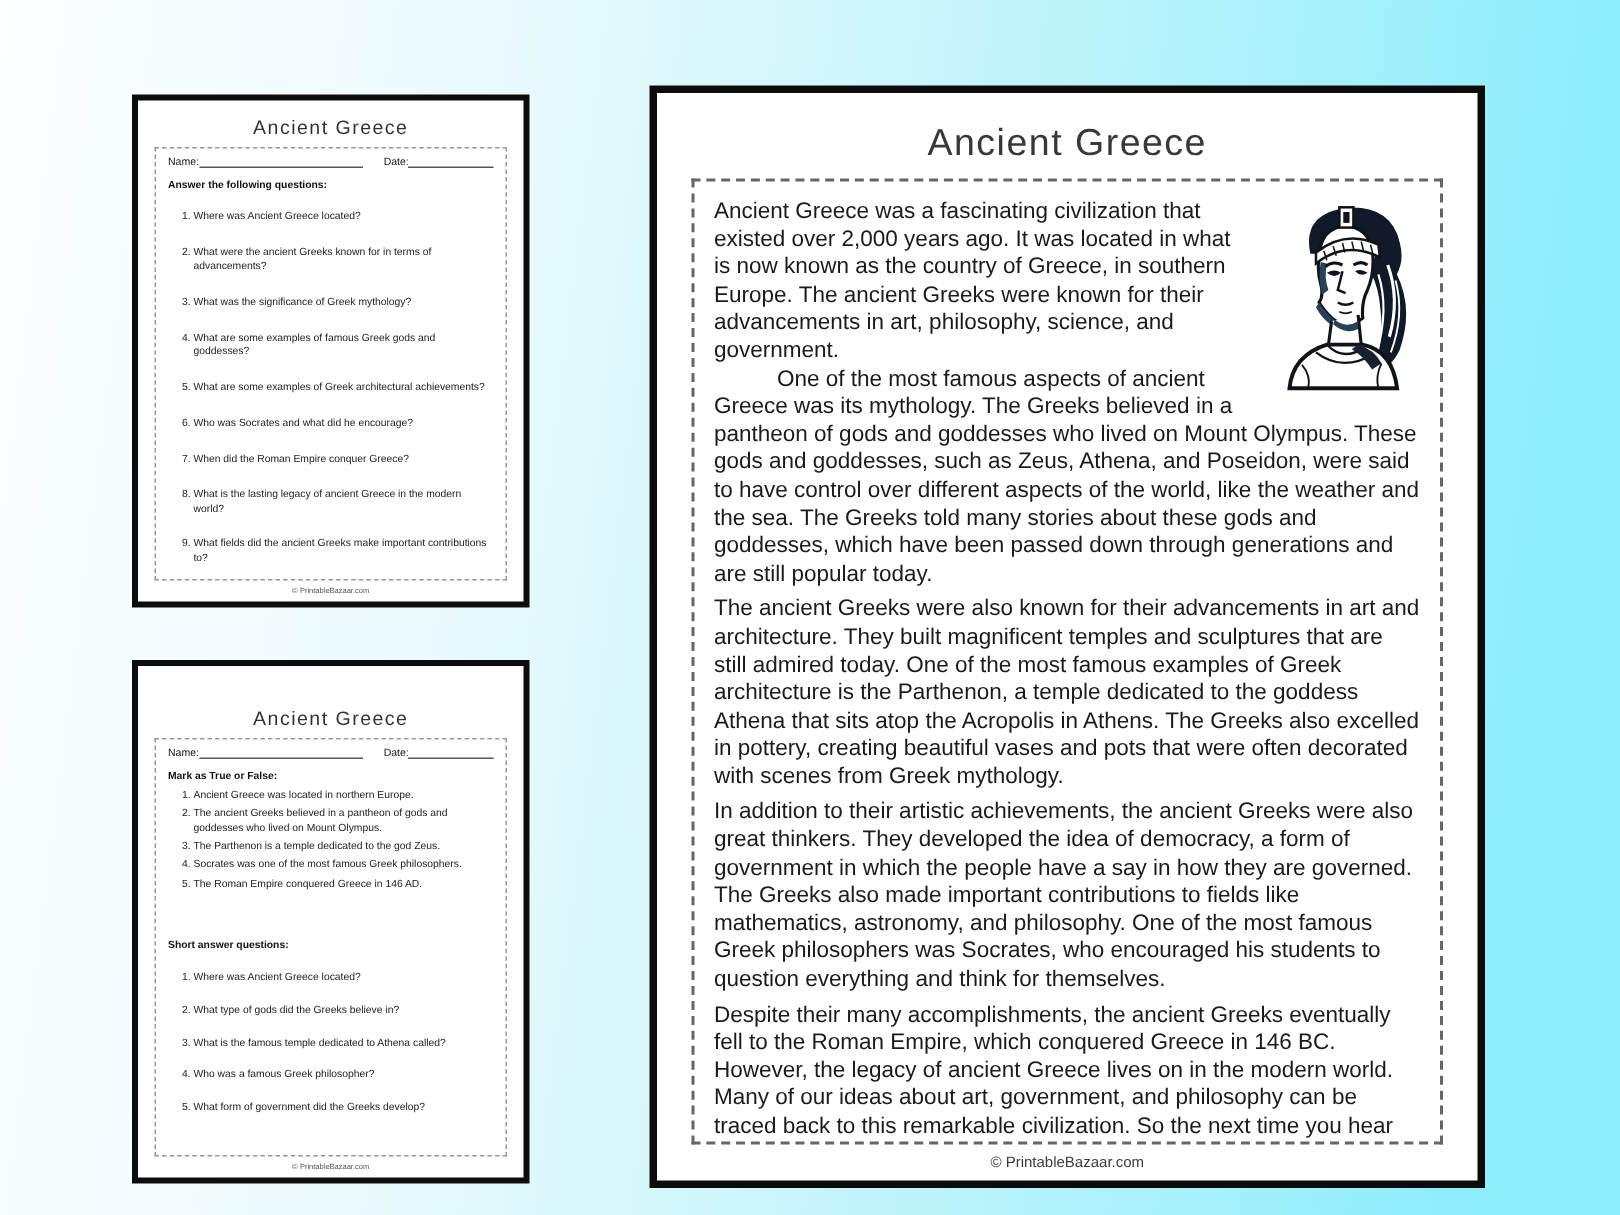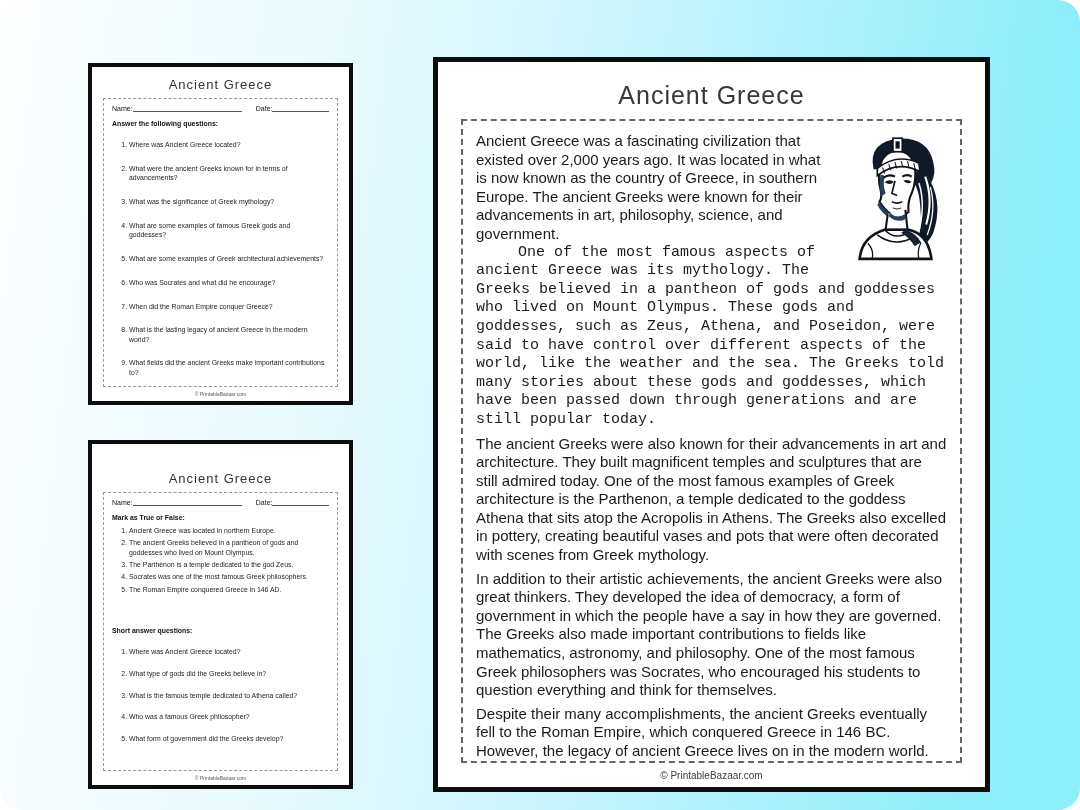--- a/index.html
+++ b/index.html
@@ -4,21 +4,20 @@
 <style>
   * { box-sizing: border-box; }
   html, body { margin: 0; padding: 0; }
   body {
     width: 1080px; height: 810px; overflow: hidden;
     font-family: "Liberation Sans", sans-serif;
   }
   .canvas {
     position: relative; width: 1080px; height: 810px;
     background: linear-gradient(97deg, #fdfeff 0%, #e9fafd 30%, #c2f4fb 58%, #8feefb 90%);
-    border-radius: 22px;
   }
   .page {
     position: absolute; background: #ffffff;
     border: 4px solid #0c0c0c;
   }
   
   #ws-top    { left: 88px;  top: 63px;  width: 265px; height: 342px; }
   #ws-bottom { left: 88px;  top: 440px; width: 265px; height: 349px; }
   .page-small { display: flex; flex-direction: column; padding: 5px 11px 3px; }
   .ws-title {
@@ -52,21 +51,21 @@
   }
   .rp-title {
     text-align: center; font-size: 25px; letter-spacing: 1px;
     color: #383838; margin: 13px 0 9px; flex: 0 0 auto; font-weight: 400;
   }
   .rp-box {
     flex: 1 1 auto; border: 2px dashed #666; padding: 11px 13px;
     font-size: 15px; line-height: 18.6px; color: #1b1b1b; overflow: hidden; min-height: 0;
   }
   .rp-box p { margin: 0; }
-  .rp-box p.indent { text-indent: 42px; font-family: Liberation Mono, monospace; }
+  .rp-box p.indent { text-indent: 42px; }
   .rp-box p.gap { margin-top: 5px; }
   .rp-illustration {
     float: right; width: 104px; height: 132px; margin: 0 0 4px 10px; background: #fff;
   }
   .rp-illustration svg { width: 100%; height: 100%; }
   .rp-footer { flex: 0 0 auto; text-align: center; font-size: 10px; color: #3c3c3c; padding: 7px 0 2px; }
 </style>
 </head>
 <body>
 

